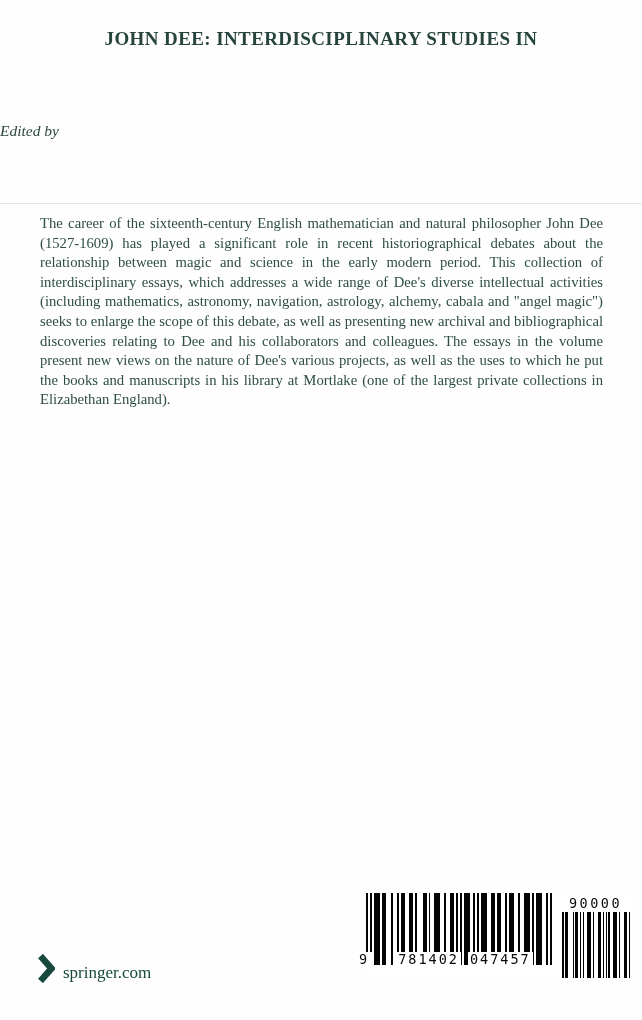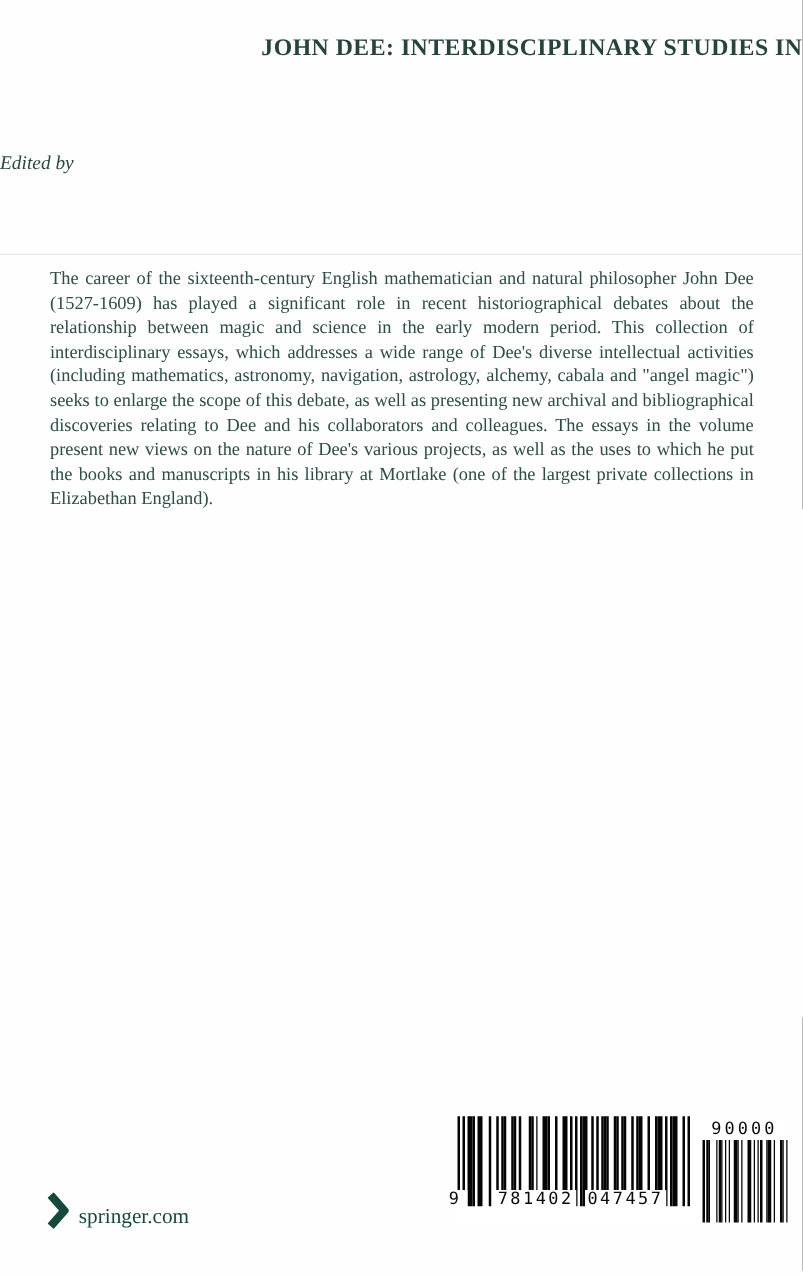--- a/index.html
+++ b/index.html
@@ -4,21 +4,21 @@
 <style>
   html,body{margin:0;padding:0;background:#888;}
   .page{
     position:relative; width:642px; height:1020px; margin:0 auto;
     background:#fefefe; overflow:hidden;
     font-family:"Liberation Serif","DejaVu Serif",serif;
     color:#2e4d46;
   }
   .title-block{
     position:absolute; top:22px; left:0; width:100%;
-    text-align:right; font-size:19px; font-weight:bold;
+    text-align:center; font-size:19px; font-weight:bold;
     letter-spacing:.4px; line-height:34px; color:#26443d; margin:0;
   }
   .edited-by{
     position:absolute; top:122px; left:0; width:100%;
     text-align:left; font-style:italic; font-size:15.5px; color:#2a473f;
   }
   .editor{
     position:absolute; top:157px; left:0; width:100%;
     text-align:center; font-size:16.5px; letter-spacing:.6px; color:#2a473f;
   }

